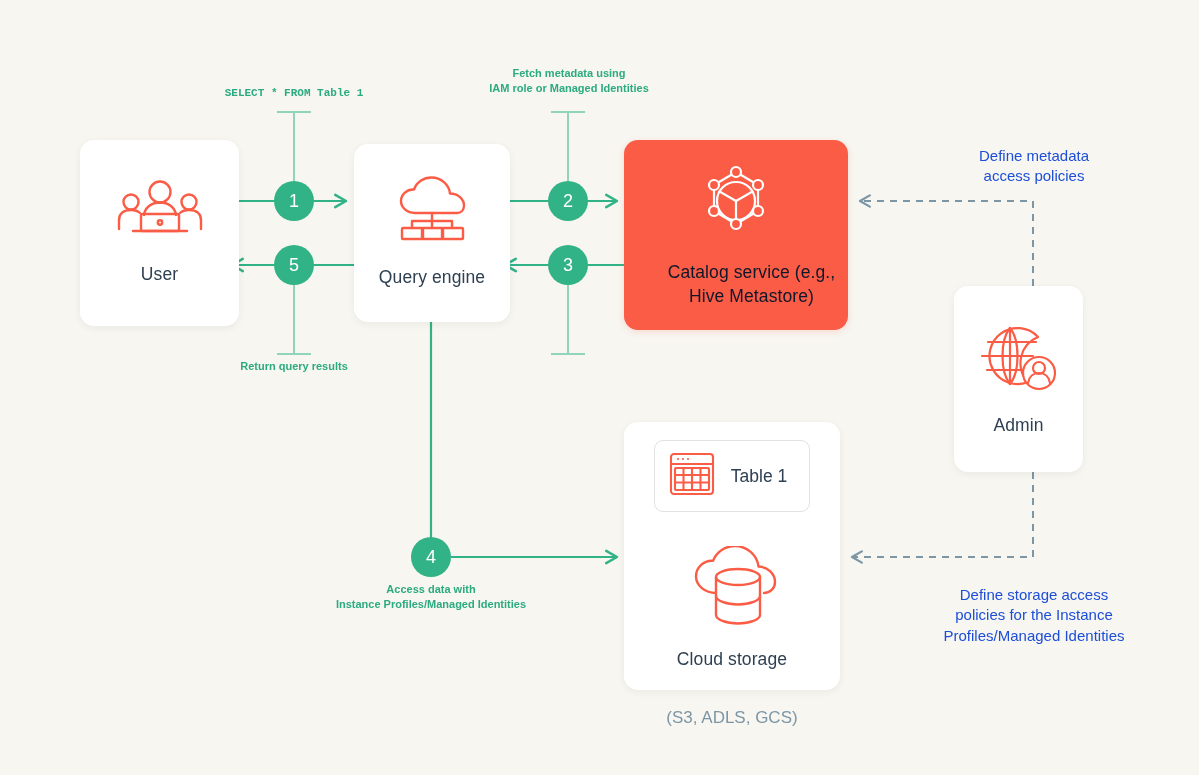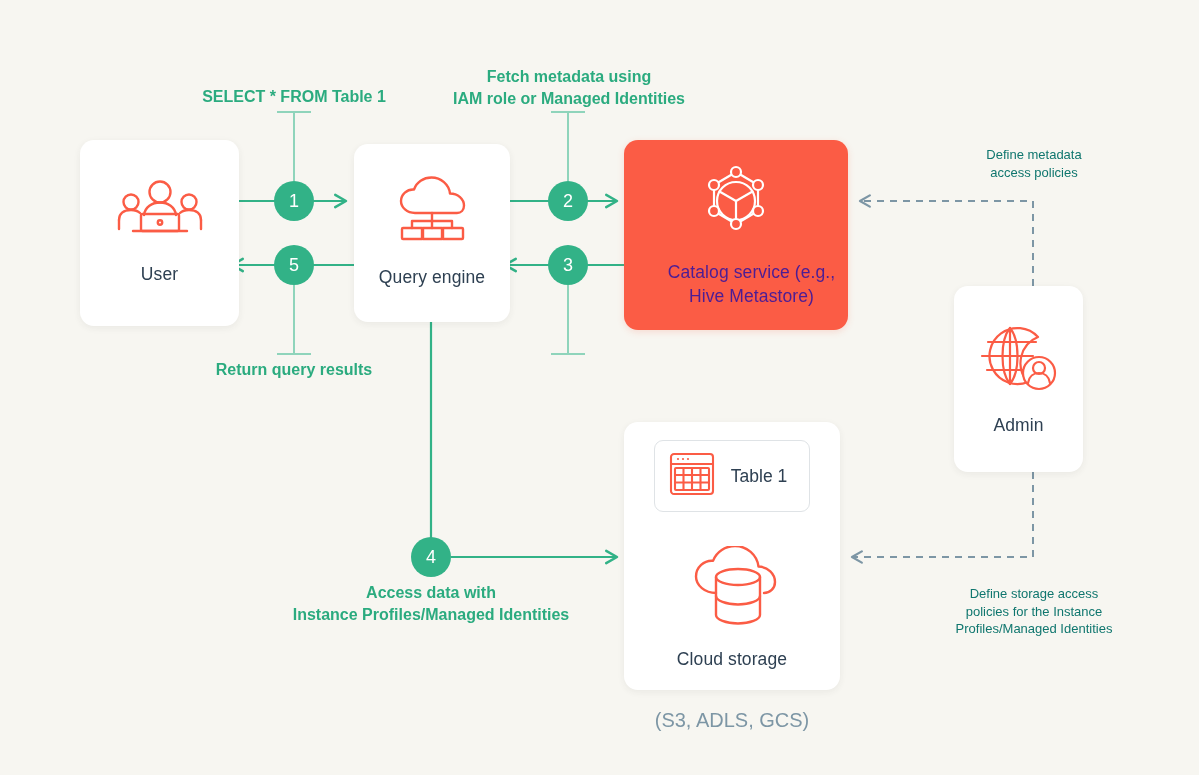--- a/index.html
+++ b/index.html
@@ -43,21 +43,21 @@
     color: #2e4052;
     text-align: center;
     line-height: 1.35;
     letter-spacing: 0.1px;
   }
   .node-accent {
     background: #fb5c45;
     box-shadow: 0 2px 7px rgba(251,92,69,0.18);
   }
   .node-accent .node-label {
-    color: #4c1d95;
+    color: #0f172a;
     padding-left: 31px;
   }
   .node-icon {
     display: block;
   }
   
   #node-user      { left: 80px;  top: 140px; width: 159px; height: 186px; }
   #node-query     { left: 354px; top: 144px; width: 156px; height: 178px; }
   #node-catalog   { left: 624px; top: 140px; width: 224px; height: 190px; }
   #node-admin     { left: 954px; top: 286px; width: 129px; height: 186px; }
@@ -88,33 +88,33 @@
 
   
   .annot {
     position: absolute;
     text-align: center;
     line-height: 1.35;
     white-space: pre-line;
   }
   .annot-green {
     color: #2bab7f;
-    font-size: 16px;
+    font-size: 11px;
     font-weight: bold;
   }
   .annot-blue {
-    color: #0f766e;
-    font-size: 13px;
+    color: #1d4ed8;
+    font-size: 15px;
   }
   .annot-caption {
     color: #7d96a5;
-    font-size: 20px;
-  }
-
-  #annot-select   { left: 174px; top: 86px;  width: 240px; }
+    font-size: 17px;
+  }
+
+  #annot-select   { left: 174px; top: 86px;  width: 240px; font-family: Liberation Mono, monospace; }
   #annot-fetch    { left: 441px; top: 66px;  width: 256px; }
   #annot-return   { left: 174px; top: 359px; width: 240px; }
   #annot-metadata { left: 446px; top: 359px; width: 246px; }
   #annot-access   { left: 266px; top: 582px; width: 330px; }
   #annot-define-meta    { left: 929px; top: 146px; width: 210px; }
   #annot-define-storage { left: 921px; top: 585px; width: 226px; }
   #annot-storage-caption{ left: 624px; top: 707px; width: 216px; }
 
   
   .step {

